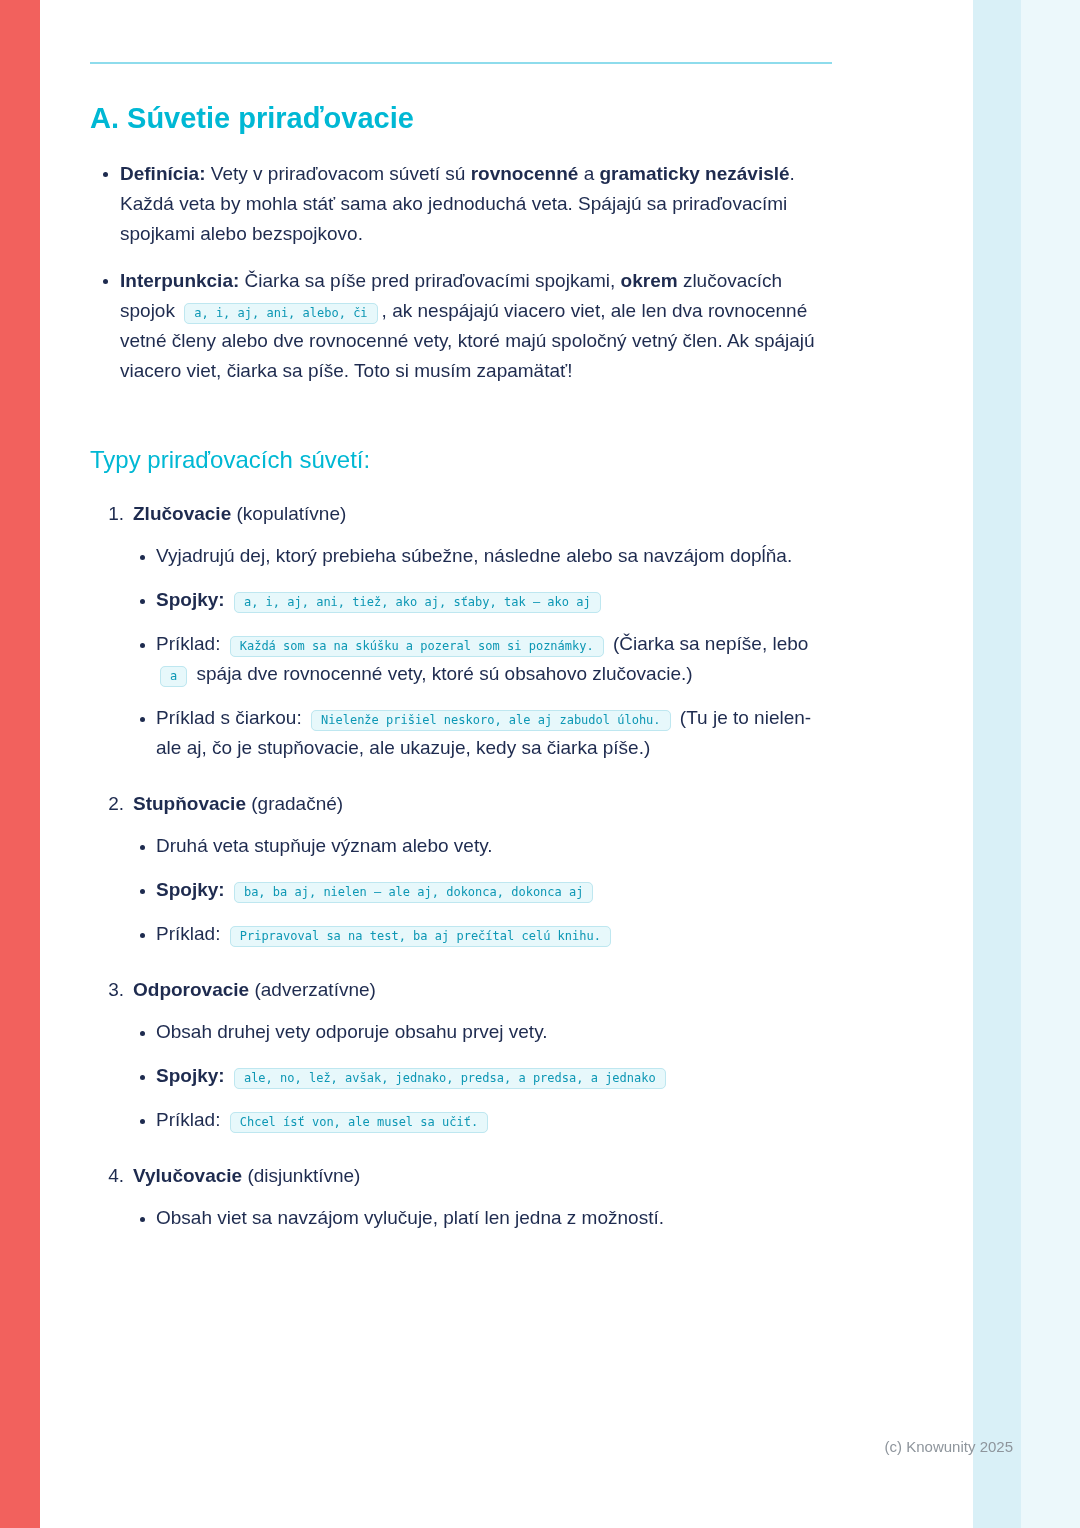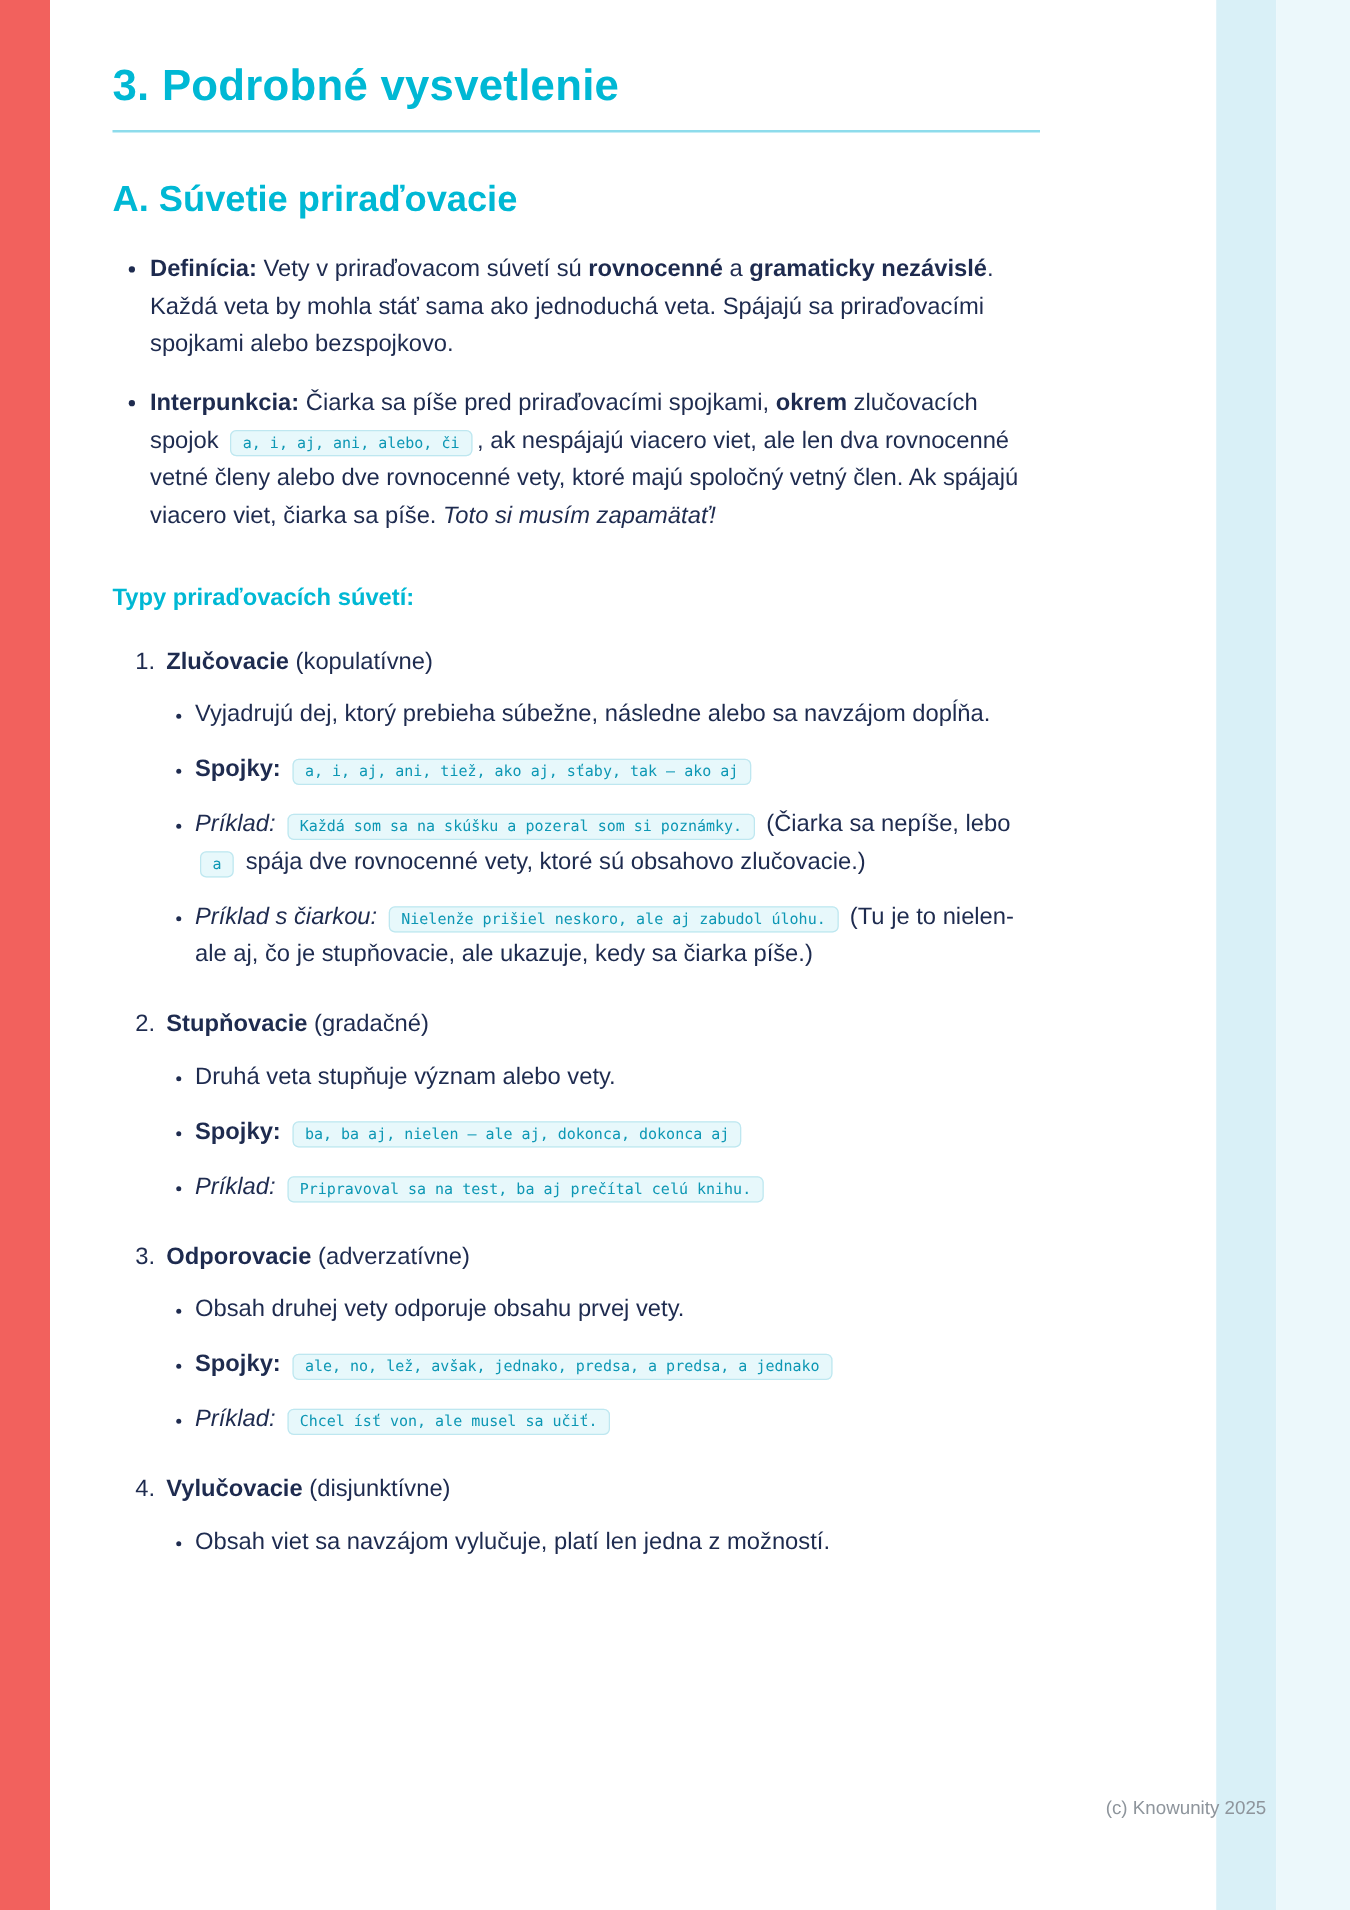--- a/index.html
+++ b/index.html
@@ -22,32 +22,32 @@
     color:var(--body-text);
   }
   .stripe-left{position:absolute;left:0;top:0;width:40px;height:100%;background:var(--left-stripe);}
   .stripe-right{position:absolute;left:973px;top:0;width:48px;height:100%;background:var(--right-band);}
   .stripe-right-outer{position:absolute;left:1021px;top:0;width:59px;height:100%;background:var(--right-band-outer);}
   .content{position:absolute;left:90px;top:48px;width:742px;}
   h1{margin:0;font-size:35px;line-height:1.2;color:var(--accent);font-weight:bold;letter-spacing:.2px;}
   .title-rule{border:none;border-top:2px solid var(--rule);margin:14px 0 27px 0;width:100%;}
   .body{font-size:19px;line-height:1.58;margin:0;}
   h2{margin:38px 0 24px 0;font-size:29px;color:var(--accent);font-weight:bold;}
-  h3{margin:40px 0 25px 0;font-size:19px;color:var(--accent);font-weight:bold;}
+  h3{margin:60px 0 25px 0;font-size:24px;color:var(--accent);font-weight:normal;}
   ul.bullets{list-style:disc;margin:0;padding-left:30px;}
   ul.bullets > li{margin-bottom:17px;}
   ul.bullets > li::marker{color:var(--body-text);font-size:17px;}
   .type-block{margin-bottom:26px;}
   .type-title{display:flex;align-items:baseline;padding-left:14px;margin-bottom:12px;font-size:19px;line-height:1.55;}
   .type-num{min-width:20px;margin-right:9px;text-align:right;}
   ul.sub-bullets{list-style:disc;margin:0;padding-left:66px;}
   ul.sub-bullets > li{margin-bottom:14px;}
   ul.sub-bullets > li::marker{color:var(--body-text);font-size:16px;}
   .b{font-weight:bold;}
-  .i{font-style:italic;}
+  .i{}
   .chip{
     font-family:"DejaVu Sans Mono",monospace;
     font-size:12px;
     color:var(--code-text);
     background:var(--code-bg);
     border:1px solid var(--code-border);
     border-radius:5px;
     padding:2px 9px 3px 9px;
     margin:0 4px;
     line-height:2.0;
@@ -61,21 +61,20 @@
 </style>
 </head>
 <body>
 
 <div class="stripe-left"></div>
 <div class="stripe-right"></div>
 <div class="stripe-right-outer"></div>
 
 <div class="content">
 
-  <h1>3. Podrobné vysvetlenie</h1>
   <hr class="title-rule">
 
 
   <h2>A. Súvetie priraďovacie</h2>
 
   <ul class="bullets">
     <li>
       <p class="body"><span class="b">Definícia:</span><span> Vety v priraďovacom súvetí sú </span><span class="b">rovnocenné</span><span> a </span><span class="b">gramaticky nezávislé</span><span>. Každá veta by mohla stáť sama ako jednoduchá veta. Spájajú sa priraďovacími spojkami alebo bezspojkovo.</span></p>
     </li>
     <li>

